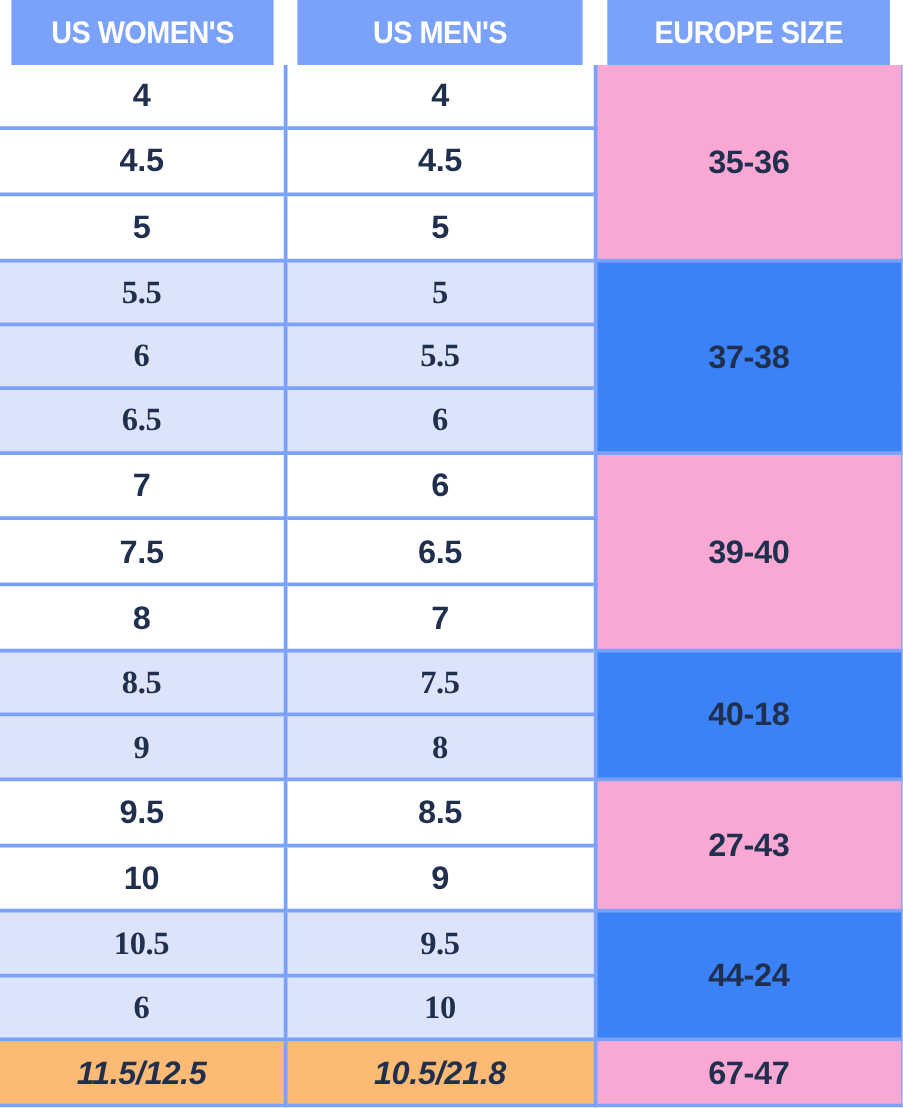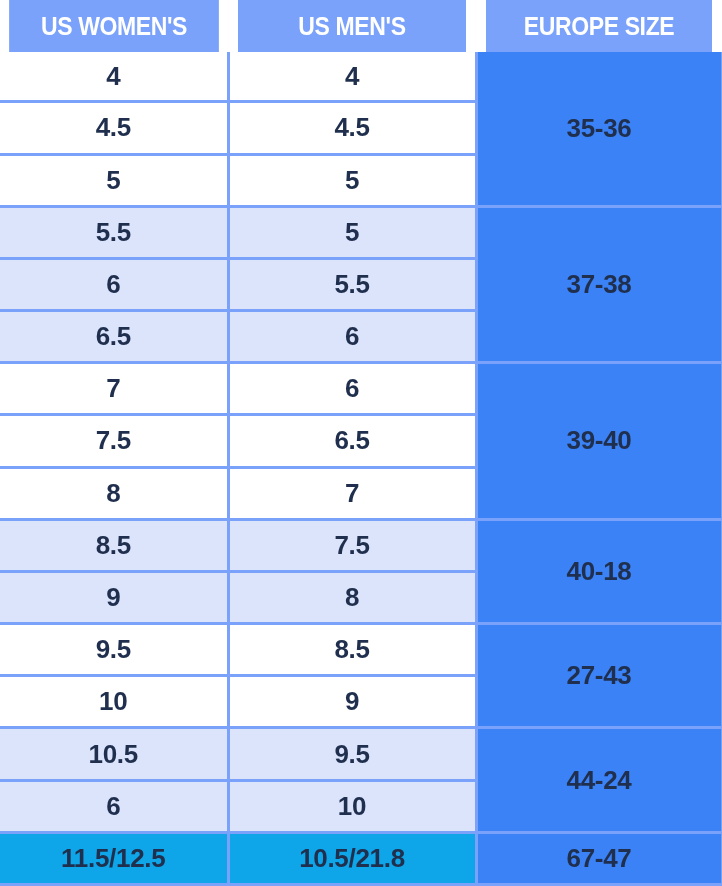--- a/index.html
+++ b/index.html
@@ -63,37 +63,37 @@
   
   #size-chart tbody td:first-child { border-left-width: 0; }
 
   
   #size-chart tbody tr td {
     border-bottom-width: 3px;
   }
 
   
   tr.row-plain td.us-cell { background: #ffffff; }
-  tr.row-shaded td.us-cell { background: #DCE4FB; }
+  tr.row-shaded td.us-cell { background: #DCE4FB; font-family: Liberation Serif, serif; }
 
-  td.eu-cell.eu-plain  { background: #3b82f6; }
+  td.eu-cell.eu-plain  { background: #f9a8d4; }
   td.eu-cell.eu-shaded { background: #3b82f6; }
 
   td.eu-cell {
     font-size: 27px;
   }
 
   
   tr.row-final td {
     font-size: 29px;
     letter-spacing: -0.6px;
     border-bottom-width: 4px;
   }
 
-  tr.row-final td.us-cell { background: #0ea5e9; }
+  tr.row-final td.us-cell { background: #fdba74; font-style: italic; }
 
   
   tr.group-end td { border-bottom-width: 4px; }
 </style>
 </head>
 <body>
 
 <table id="size-chart">
   <colgroup>
     <col class="col-women">

